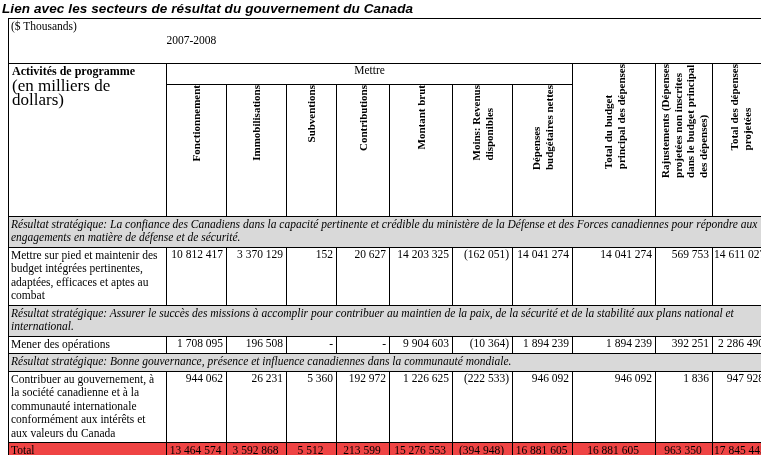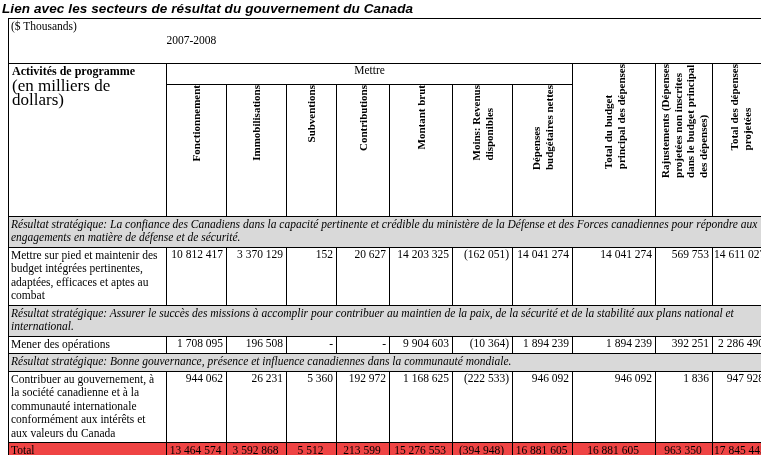--- a/index.html
+++ b/index.html
@@ -261,21 +261,21 @@
 
     <tr class="sr-row">
       <td colspan="11">Résultat stratégique: Bonne gouvernance, présence et influence canadiennes dans la communauté mondiale.</td>
     </tr>
     <tr>
       <td class="act-cell">Contribuer au gouvernement, à la société canadienne et à la communauté internationale conformément aux intérêts et aux valeurs du Canada</td>
       <td class="num">944 062</td>
       <td class="num">26 231</td>
       <td class="num">5 360</td>
       <td class="num">192 972</td>
-      <td class="num">1 168 625</td>
+      <td class="num">1 226 625</td>
       <td class="num">(222 533)</td>
       <td class="num">946 092</td>
       <td class="num">946 092</td>
       <td class="num">1 836</td>
       <td class="num">947 928</td>
     </tr>
 
     <tr class="total-row">
       <td class="label">Total</td>
       <td class="num">13 464 574</td>

